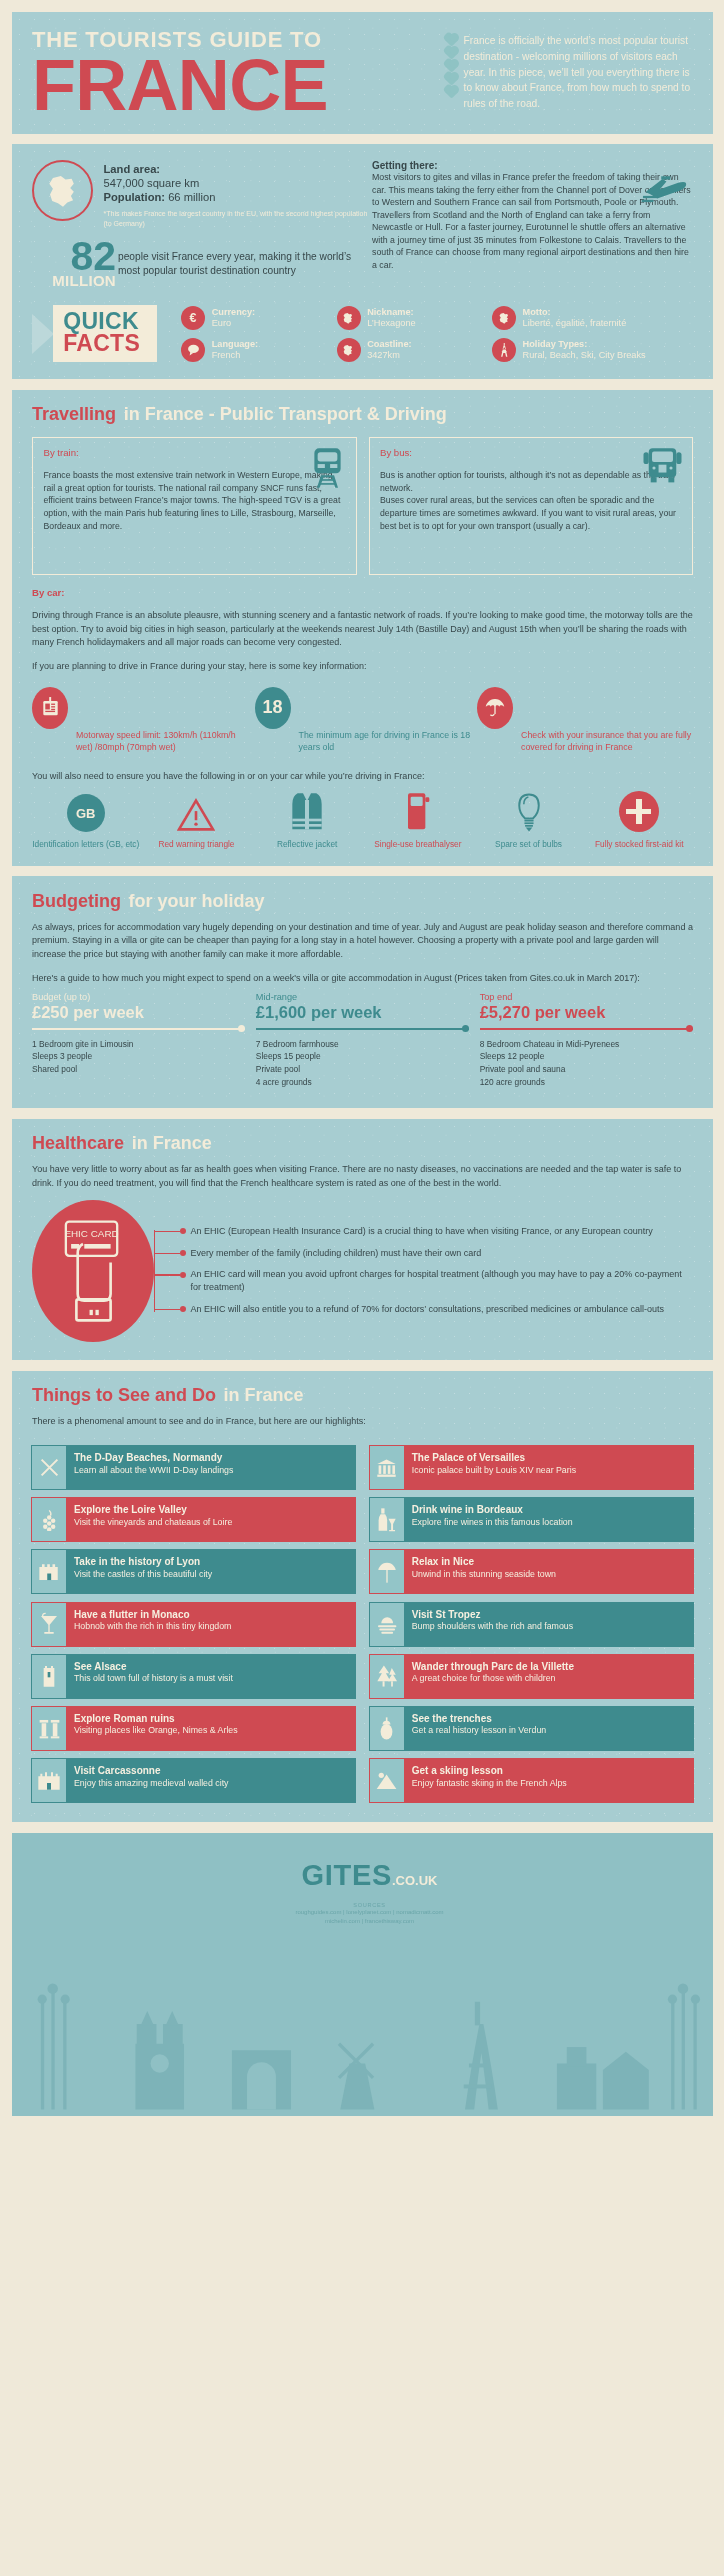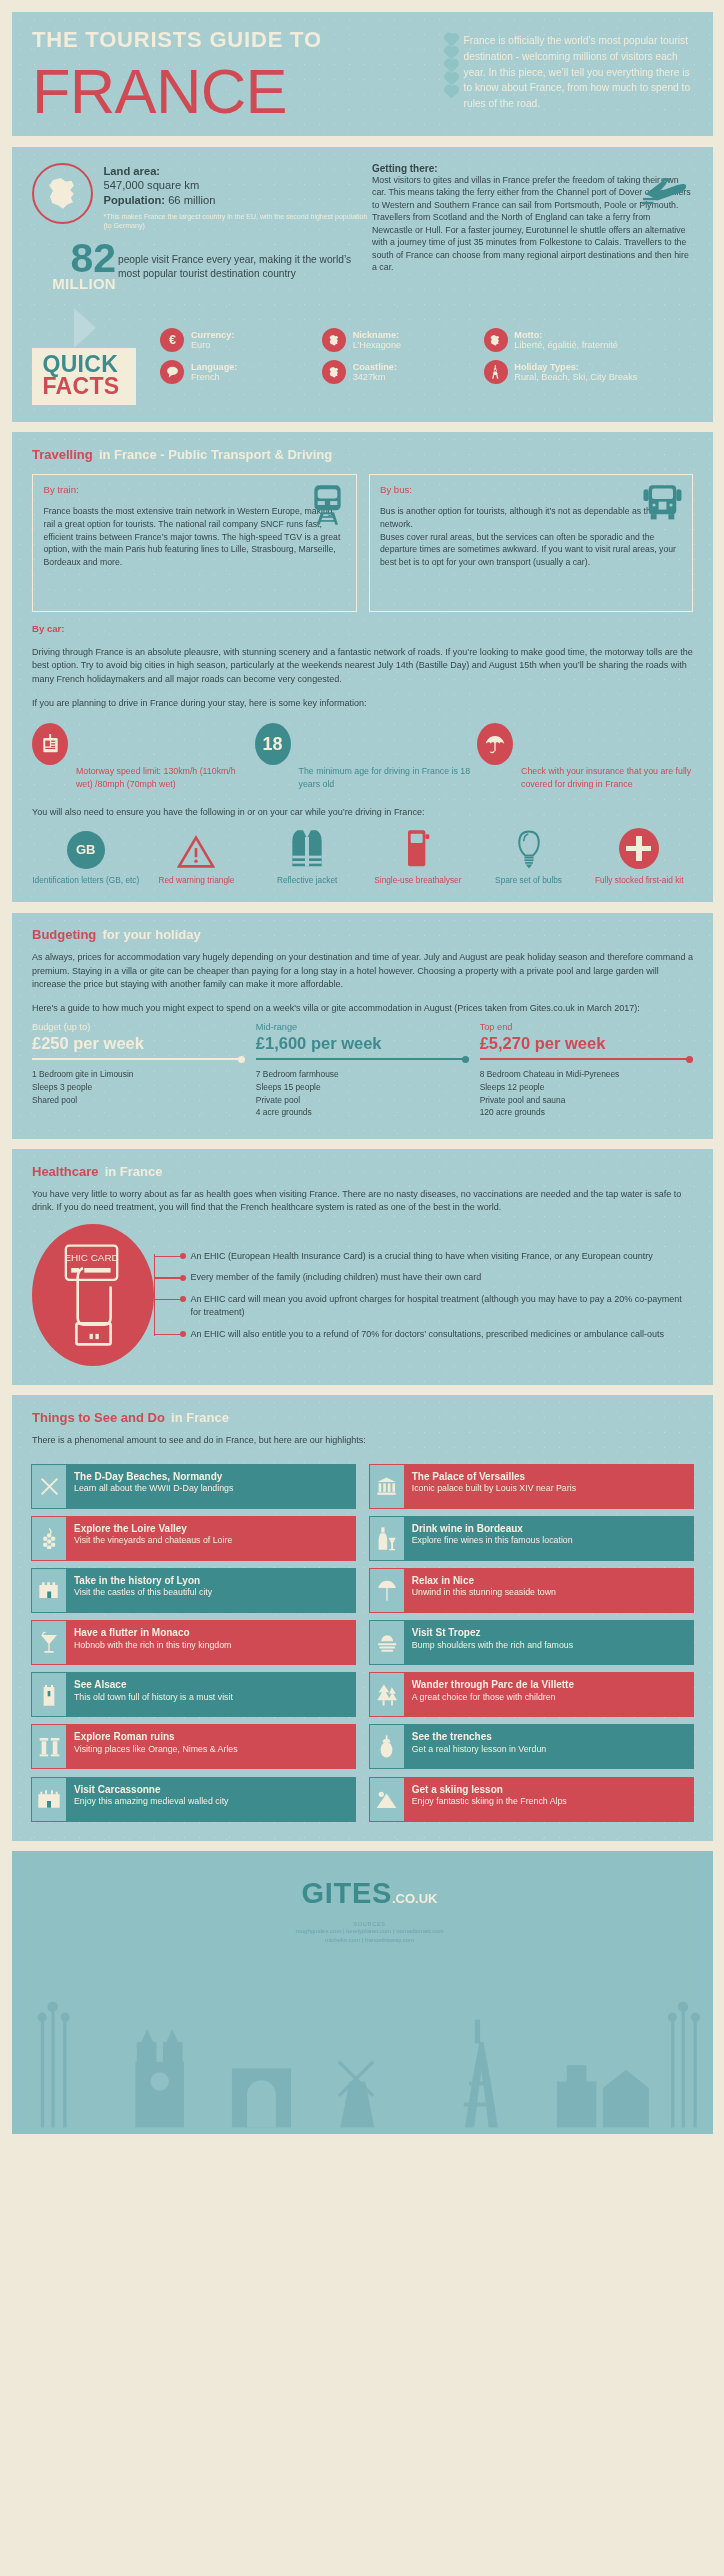--- a/index.html
+++ b/index.html
@@ -27,22 +27,22 @@
   .teal  { color: #3e8b8e; }
 
   
   .hdr { display: flex; padding: 17px 20px 14.5px 20px; }
   .hdr-left { flex: 0 0 415px; }
   .kicker {
     font-size: 22px; letter-spacing: 0.8px; font-weight: bold;
     color: #f3ecd9; line-height: 1;
   }
   .bigtitle {
-    font-size: 63px; font-weight: normal; color: #cf4a52;
-    line-height: .95; letter-spacing: -0.7px; margin-top: 11px;
+    font-size: 72px; font-weight: bold; color: #cf4a52;
+    line-height: .95; letter-spacing: -0.7px; margin-top: 0;
   }
   .hdr-right { flex: 1; display: flex; gap: 8px; padding-top: 4px;}
   .hearts { display: flex; flex-direction: column; gap: 4.6px; padding-top: 2.6px;}
   .heart {
     width: 8.6px; height: 8.6px; background: #8fc3c4; position: relative;
     transform: rotate(-45deg); border-radius: 0 0 0 2px;
   }
   .heart:before, .heart:after {
     content:""; position:absolute; width:8.6px; height:8.6px;
     background:#8fc3c4; border-radius:50%;
@@ -69,41 +69,41 @@
   .stat-82 { font-size: 41px; font-weight: bold; color: #3e8b8e; line-height: .85; }
   .stat-mil { font-size: 15px; font-weight: bold; color: #f3ecd9; letter-spacing: 0.3px; line-height: 1; }
   .stat-txt { font-size: 10.2px; line-height: 1.38; color: #37474a; padding-top: 1.3px;}
   .facts-right { flex: 1; padding-left: 4px; position: relative;}
   .gt-title { font-weight: bold; font-size: 10px; color:#37474a; }
   .gt-body { font-size: 8.8px; line-height: 1.42; color: #37474a; }
   .plane { position: absolute; right: 4px; top: 14.5px; }
 
   
   .qf { display: flex; align-items: center; padding: 4px 20px 17px 20px; }
-  .qf-badge { position: relative; display:flex; align-items:center;flex-direction:column; }
+  .qf-badge { position: relative; display:flex; align-items:center; }
   .qf-arrow {
     width: 0; height: 0; border-top: 20px solid transparent;
     border-bottom: 20px solid transparent; border-left: 22.4px solid #bcd8da;
     margin-right: -1.3px;
   }
   .qf-box { background:#f3ecd9; padding: 6px 17px 7.2px 10.5px; }
   .qf-q { font-size: 23px; font-weight: bold; color:#3e8b8e; letter-spacing:0.3px; line-height:.95;}
   .qf-f { font-size: 23px; font-weight: bold; color:#cf4a52; letter-spacing:0.3px; line-height:.95;}
   .qf-grid { flex:1; display:grid; grid-template-columns: 1fr 1fr 1.35fr; row-gap:8px; column-gap:6.6px; padding-left:24px;}
   .qf-item { display:flex; gap:6.6px; align-items:center; }
   .qf-ic {
     flex:0 0 24px; height:24px; border-radius:50%; background:#cf4a52;
     display:flex; align-items:center; justify-content:center; color:#f3ecd9;
     font-size:12.5px; font-weight:bold;
   }
   .qf-lab { font-size: 9.2px; font-weight:bold; color:#f3ecd9; line-height:1.18;}
   .qf-val { font-size: 9.2px; color:#f3ecd9; line-height:1.18;}
 
   
-  .sec-head { font-size: 13px; font-weight: bold; padding: 14.5px 20px 9.2px 20px; }
+  .sec-head { font-size: 18px; font-weight: bold; padding: 14.5px 20px 9.2px 20px; }
   .sec-head .red { margin-right: 2.6px; }
   .sec-p { font-size: 9px; line-height:1.5; color:#37474a; padding: 0 20px; }
 
   
   .two-box { display:flex; gap:12px; padding: 2.6px 20px 10.5px 20px;}
   .tbox { flex:1; border:1.3px solid #f3ecd9; padding:9.2px 10.5px 10.5px 10.5px; position:relative; min-height:138px;}
   .tbox h4 { font-size:9.6px; color:#cf4a52; font-weight:normal; margin-bottom:10.5px;}
   .tbox p { font-size:8.7px; line-height:1.46; color:#37474a; }
   .tb-ic { position:absolute; right:9.2px; top:9.2px; }
 

